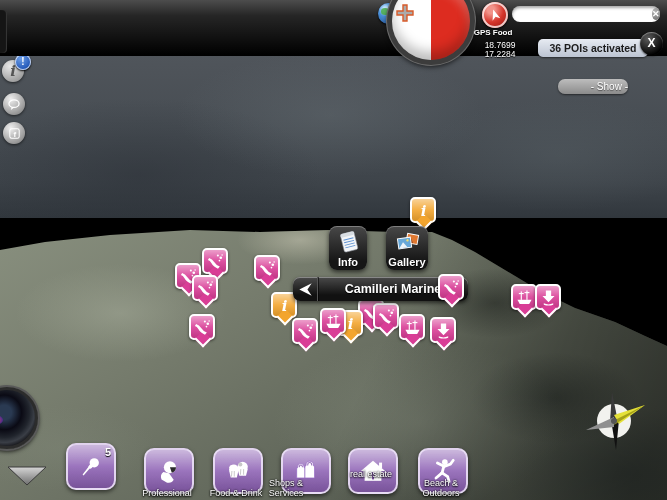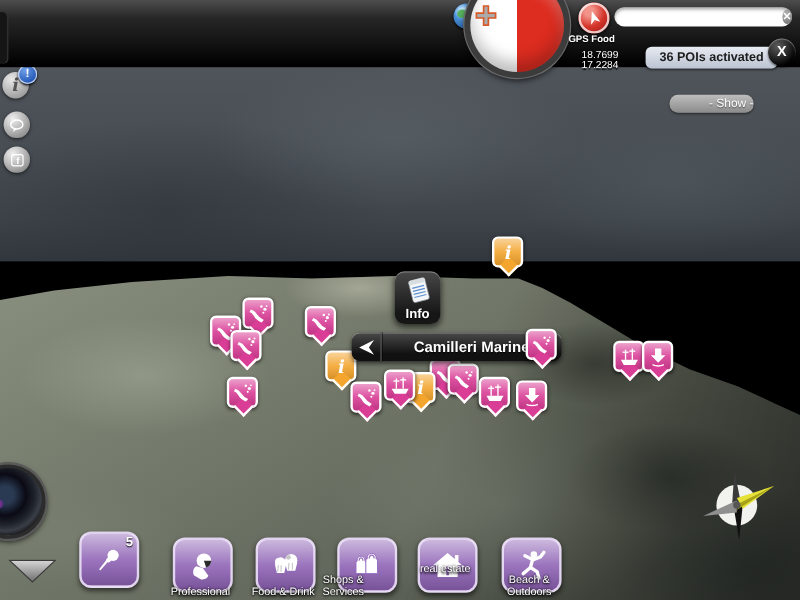--- a/index.html
+++ b/index.html
@@ -337,20 +337,36 @@
         <g stroke="#5a8fd0" stroke-width="1">
             <line x1="10" y1="10" x2="21" y2="10"></line>
             <line x1="10" y1="12.8" x2="21" y2="12.8"></line>
             <line x1="10" y1="15.6" x2="21" y2="15.6"></line>
             <line x1="10" y1="18.4" x2="21" y2="18.4"></line>
           </g>
       </g>
     </svg>
     <span class="pb-label">Info</span>
   </div>
+  <div class="popup-btn" id="btn-gallery">
+    <svg width="26" height="26" viewBox="0 0 28 28">
+      <g transform="rotate(10 19 11)">
+        <rect x="13" y="4" width="13" height="11" fill="#fff"></rect>
+        <rect x="14" y="5" width="11" height="9" fill="#e07830"></rect>
+        <path d="M14 14 l4 -5 3 5 z" fill="#8a3c10"></path>
+      </g>
+      <g transform="rotate(-8 12 15)">
+        <rect x="4" y="8" width="15" height="12" fill="#fff"></rect>
+        <rect x="5" y="9" width="13" height="10" fill="#68a8d8"></rect>
+        <path d="M5 19 l5 -6 4 6 z" fill="#eef4f8"></path>
+        <circle cx="15" cy="11.5" r="1.3" fill="#f5e070"></circle>
+      </g>
+    </svg>
+    <span class="pb-label">Gallery</span>
+  </div>
   <div id="namebar">
     <span class="nav">
       <svg width="17" height="17" viewBox="0 0 22 22">
           <path d="M19 3 L3 11 L19 19 L13.5 11 Z" fill="#fff"></path>
         </svg>
     </span>
     <span class="nm">Camilleri Marine</span>
   </div>
 
   <div id="topbar">

